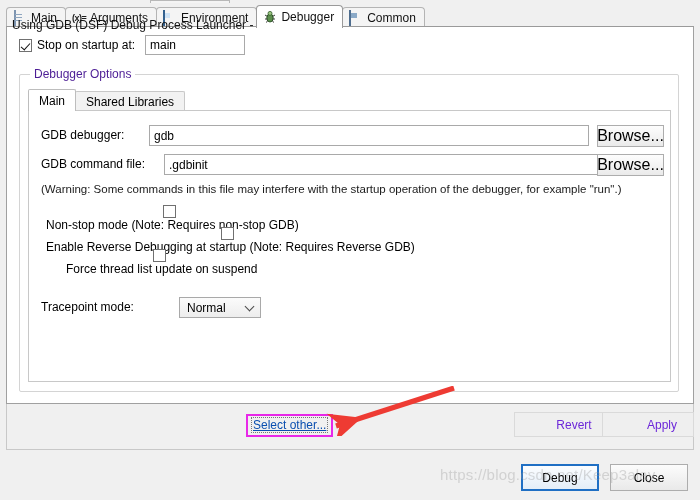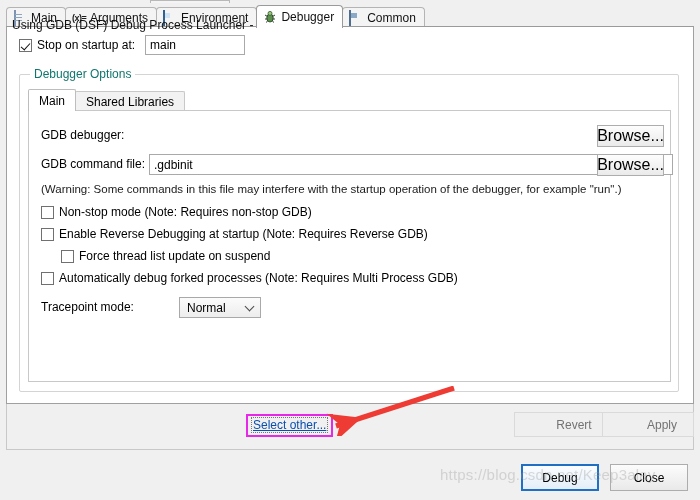--- a/index.html
+++ b/index.html
@@ -86,21 +86,21 @@
   .stop-input { position:absolute; left:138px; top:8px; width:100px; }
 
   
   .group {
     position:absolute; left: 12px; top: 47px; width: 660px; height: 318px;
     border: 1px solid #d4d4d4;
     border-radius: 2px;
   }
   .group-title {
     position:absolute; left: 10px; top: -8px; background:#fff; padding: 0 4px;
-    font-size: 12px; color:#0f766e;
+    font-size: 12px; color:#4c1d95;
   }
 
   
   .inner-tabs { position:absolute; left: 8px; top: 14px; display:flex; align-items:flex-end; }
   .itab {
     height: 20px; padding: 0 10px; font-size: 12px;
     background: #f2f2f2; border: 1px solid #c8c8c8; border-bottom:none;
     display:flex; align-items:center; margin-right:-1px;
     border-radius: 2px 2px 0 0;
   }
@@ -116,21 +116,21 @@
   .flabel { position:absolute; left: 12px; top: 3px; font-size:12px; }
   .finput { position:absolute; height: 21px; }
   .btn {
     background: linear-gradient(#fdfdfd,#eaeaea);
     border: 1px solid #adadad; height: 22px; font-size: 16px;
     display:flex; align-items:center; justify-content:center;
     color:#000;
   }
   .warn { position:absolute; left: 12px; font-size: 11.5px; color:#1a1a1a; white-space:nowrap; }
 
-  .cbrow { position:absolute; left: 12px; display:flex; align-items:center; }
+  .cbrow { position:absolute; left: 12px; display:flex; align-items:center;flex-direction:column; }
   .cbrow .lbl { margin-left: 5px; font-size: 12px; white-space:nowrap; }
 
   .combo {
     position:absolute; background: linear-gradient(#fbfbfb,#ededed);
     border:1px solid #a9a9a9; height:21px; display:flex; align-items:center;
     padding-left:7px; font-size:12px;margin-left:32px;
   }
   .combo .arrow {
     position:absolute; right:7px; top:7px; width:7px; height:7px;
     border-right:1.4px solid #4a4a4a; border-bottom:1.4px solid #4a4a4a;
@@ -147,21 +147,21 @@
     border: 2px solid #e828e8; padding: 1px 3px 2px 3px; background:#f0f0f0;
   }
   .select-other .inner {
     border: 1px dotted #777; padding: 0 1px;
   }
   .select-other a {
     color: #0a4fb0; text-decoration: underline; font-size: 12px; white-space:nowrap;text-align:center;
   }
   .ghost-btn {
     position:absolute; top:412px; height:25px; width:92px;
-    background:#efefef; border:1px solid #dadada; color:#737373;
+    background:#efefef; border:1px solid #dadada; color:#6d28d9;
     display:flex; align-items:center; justify-content:center; font-size:12px;padding-left:28px;
   }
 
   
   .dlg-btn {
     position:absolute; top:464px; height:27px; width:78px;
     background: linear-gradient(#fcfcfc,#e9e9e9);
     border:1px solid #adadad;
     display:flex; align-items:center; justify-content:center; font-size:12px; color:#000;
   }
@@ -240,28 +240,29 @@
           </div>
           <div class="itab">
             <span>Shared Libraries</span>
           </div>
         </div>
 
         <div class="inner-panel">
 
           <div class="frow" style="top:14px;">
             <span class="flabel">GDB debugger:</span>
+            <input class="txt finput" type="text" style="left: 120px; top: 0px; width: 440px;" value="gdb">
             <div class="btn" style="position:absolute; left:568px; top:0; width:67px;">
               <span>Browse...</span>
             </div>
           </div>
 
           <div class="frow" style="top:43px;">
             <span class="flabel">GDB command file:</span>
-            <input class="txt finput" type="text" style="left: 120px; top: 0px; width: 524px;" value=".gdbinit">
+            <input class="txt finput" type="text" style="left: 135px; top: 0px; width: 440px;" value=".gdbinit">
             <div class="btn" style="position:absolute; left:568px; top:0; width:67px;">
               <span>Browse...</span>
             </div>
           </div>
 
           <div class="warn" style="top:72px;">(Warning: Some commands in this file may interfere with the startup operation of the debugger, for example "run".)</div>
 
           <div class="cbrow" style="top:94px;">
             <span class="cb"></span>
             <span class="lbl">Non-stop mode (Note: Requires non-stop GDB)</span>
@@ -270,24 +271,20 @@
           <div class="cbrow" style="top:116px;">
             <span class="cb"></span>
             <span class="lbl">Enable Reverse Debugging at startup (Note: Requires Reverse GDB)</span>
           </div>
 
           <div class="cbrow" style="top:138px;padding-left:20px;">
             <span class="cb"></span>
             <span class="lbl">Force thread list update on suspend</span>
           </div>
 
-          <div class="cbrow" style="top:160px;">
-            <span class="cb"></span>
-            <span class="lbl">Automatically debug forked processes (Note: Requires Multi Process GDB)</span>
-          </div>
 
           <div class="frow" style="top:186px;">
             <span class="flabel">Tracepoint mode:</span>
             <div class="combo" style="left:118px; top:0; width:82px;">
               <span>Normal</span>
               <span class="arrow"></span>
             </div>
           </div>
 
         </div>

